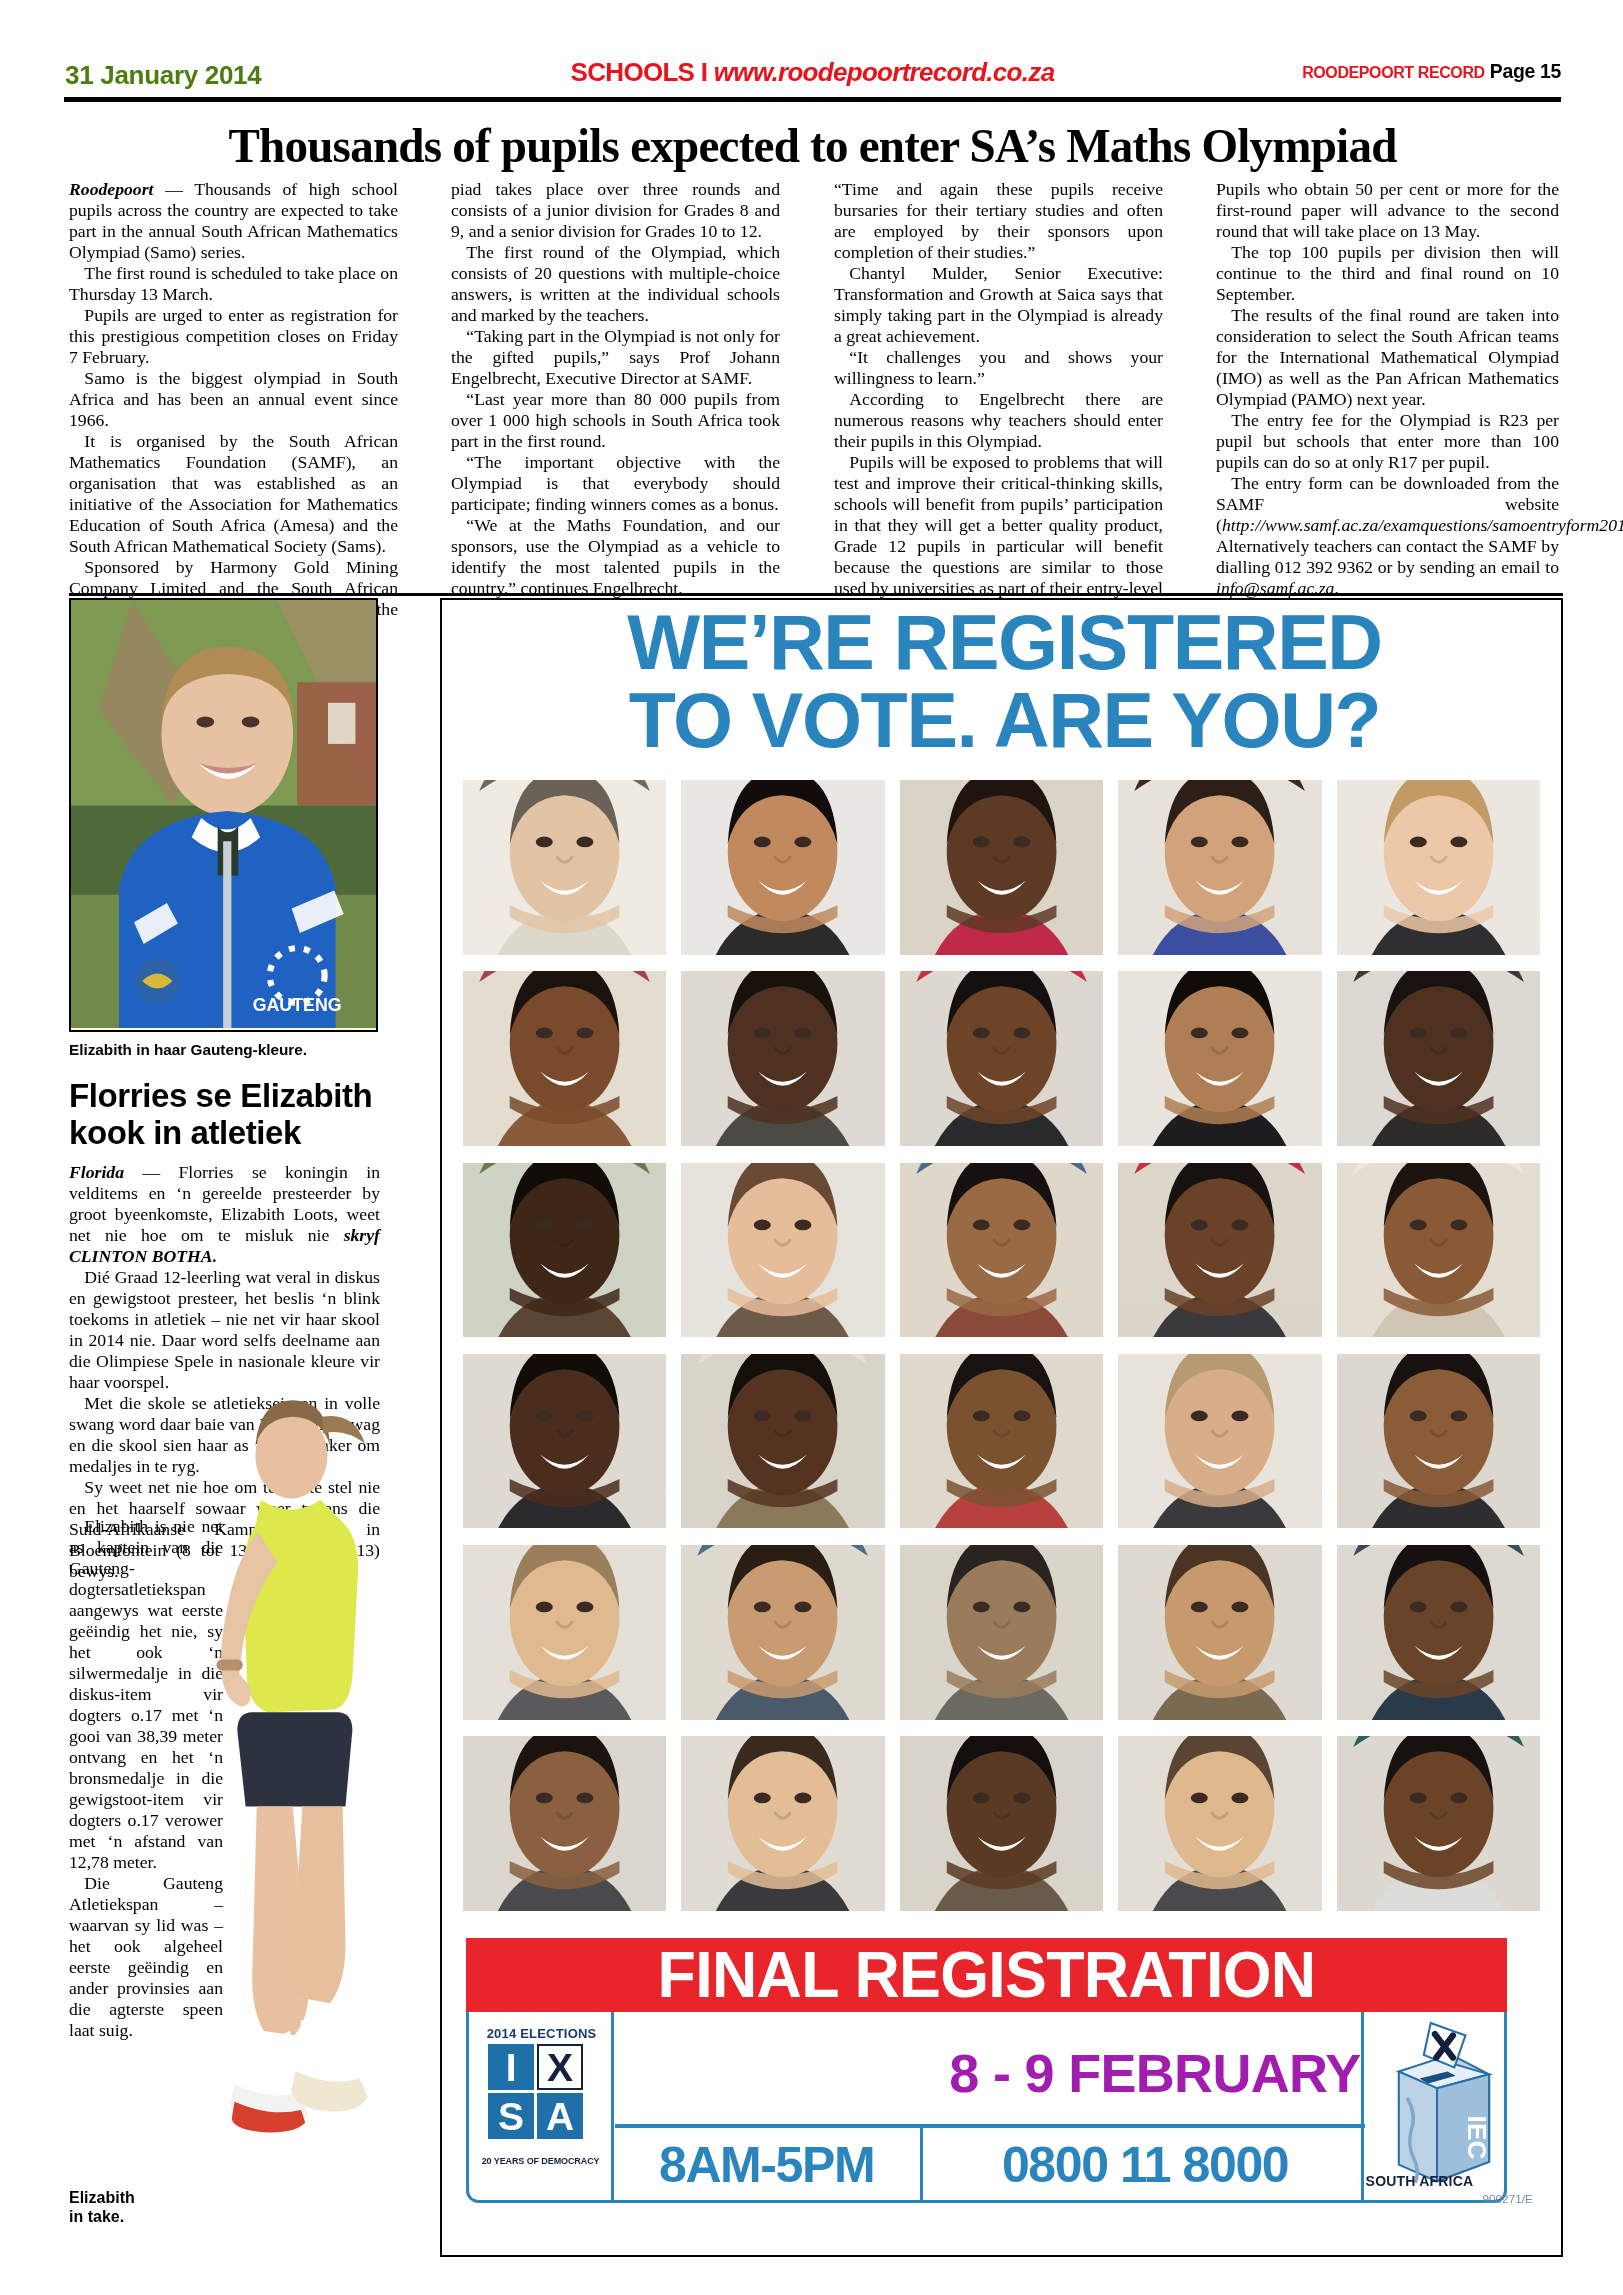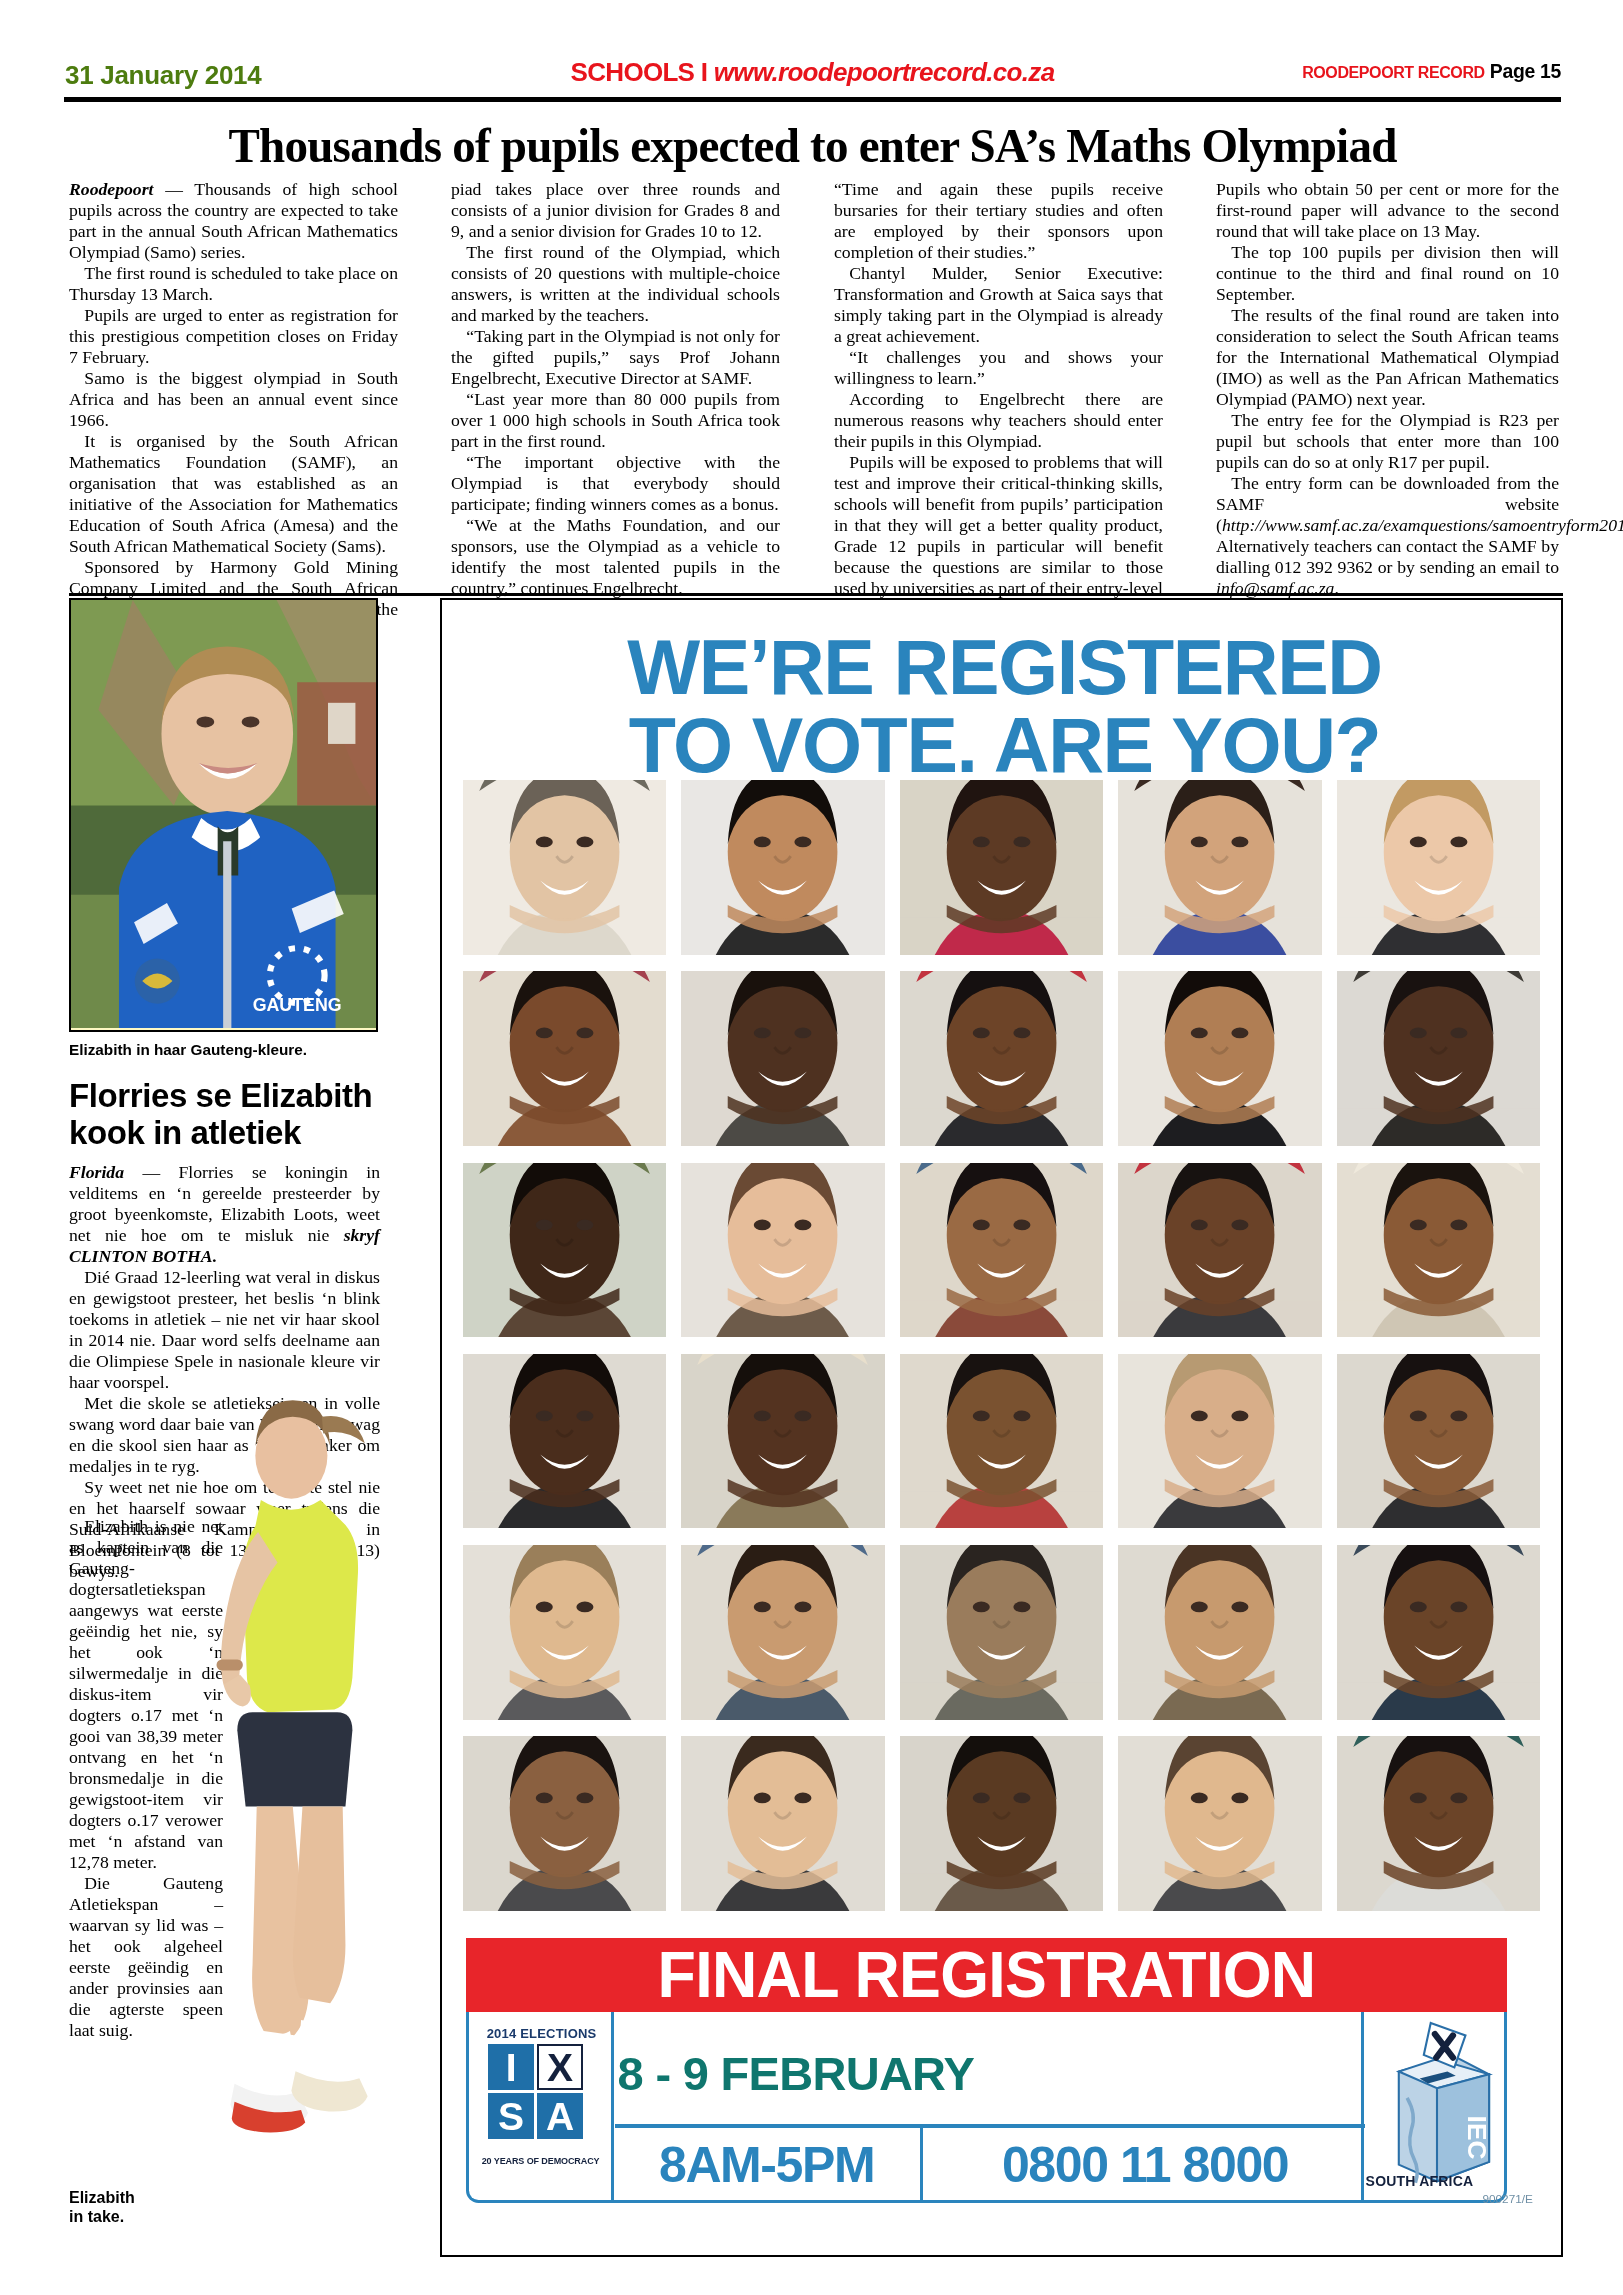--- a/index.html
+++ b/index.html
@@ -67,21 +67,21 @@
     font-size:17.7px;line-height:21px;text-align:justify;color:#000;}
   .narrow p{margin:0;text-indent:15.3px;}
   .cap2{position:absolute;left:0;top:1590px;width:139px;
     font-family:"Liberation Sans",sans-serif;font-weight:bold;font-size:16px;
     line-height:19.4px;color:#000;}
   .runner{position:absolute;left:117px;top:798px;width:208px;height:826px;overflow:hidden;}
 
   
   .ad{position:absolute;left:440px;top:598px;width:1123px;height:1659px;
     border:2.1px solid #000;box-sizing:border-box;background:#fff;}
-  .ad-head{position:absolute;left:23.6px;top:28px;width:1077px;text-align:center;}
+  .ad-head{position:absolute;left:23.6px;top:3px;width:1077px;text-align:center;}
   .ad-line{font-family:"Liberation Sans",sans-serif;font-weight:bold;
     font-size:78px;line-height:78px;color:#2a84bd;letter-spacing:-1.4px;
     white-space:nowrap;transform:scaleX(0.99);transform-origin:center;}
 
   
   .grid{position:absolute;left:21px;top:180px;width:1077px;height:1131px;
     display:grid;grid-template-columns:repeat(5,1fr);grid-template-rows:repeat(6,1fr);
     gap:16.7px 15.3px;}
   .cell{width:100%;height:100%;overflow:hidden;position:relative;background:#efece7;}
   .cell svg{position:absolute;left:0;top:0;width:100%;height:100%;}
@@ -104,23 +104,23 @@
   .sq.w{background:#fff;border:2.1px solid #14213d;box-sizing:border-box;}
   .sq span{position:absolute;left:0;right:0;top:50%;transform:translateY(-50%);
     text-align:center;font-family:"Liberation Sans",sans-serif;font-weight:bold;
     font-size:39px;line-height:39px;color:#fff;}
   .sq.w span{color:#14213d;}
   .reg-logo .dem{position:absolute;left:0;top:130px;width:119px;text-align:center;
     font-family:"Liberation Sans",sans-serif;font-weight:bold;font-size:9px;
     color:#14213d;letter-spacing:-0.1px;}
   .vline{position:absolute;top:0;width:3.5px;height:191px;background:#2a84bd;}
   .reg-date{position:absolute;left:149px;top:11px;width:743px;height:101px;
-    line-height:101px;text-align:left;
-    font-family:"Liberation Sans",sans-serif;font-weight:bold;font-size:47px;
-    color:#0f766e;letter-spacing:-0.7px;}
+    line-height:101px;text-align:right;
+    font-family:"Liberation Sans",sans-serif;font-weight:bold;font-size:54px;
+    color:#a21caf;letter-spacing:-0.7px;}
   .hline{position:absolute;left:146px;top:112px;width:750px;height:3.5px;background:#2a84bd;}
   .reg-hours{position:absolute;left:149px;top:119px;width:298px;height:68px;
     line-height:68px;text-align:center;
     font-family:"Liberation Sans",sans-serif;font-weight:bold;font-size:50px;
     color:#2a84bd;letter-spacing:-1.4px;}
   .vline2{position:absolute;left:451px;top:116px;width:3.5px;height:75px;background:#2a84bd;}
   .reg-phone{position:absolute;left:458px;top:119px;width:437px;height:68px;
     line-height:68px;text-align:center;
     font-family:"Liberation Sans",sans-serif;font-weight:bold;font-size:50px;
     color:#2a84bd;letter-spacing:-1.4px;}

